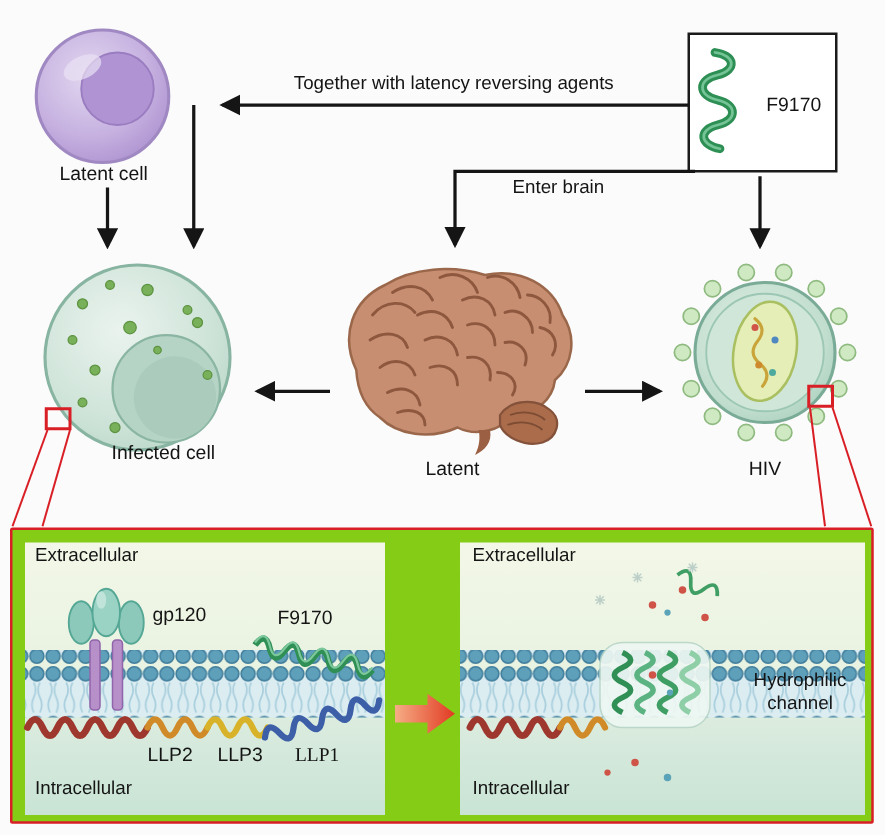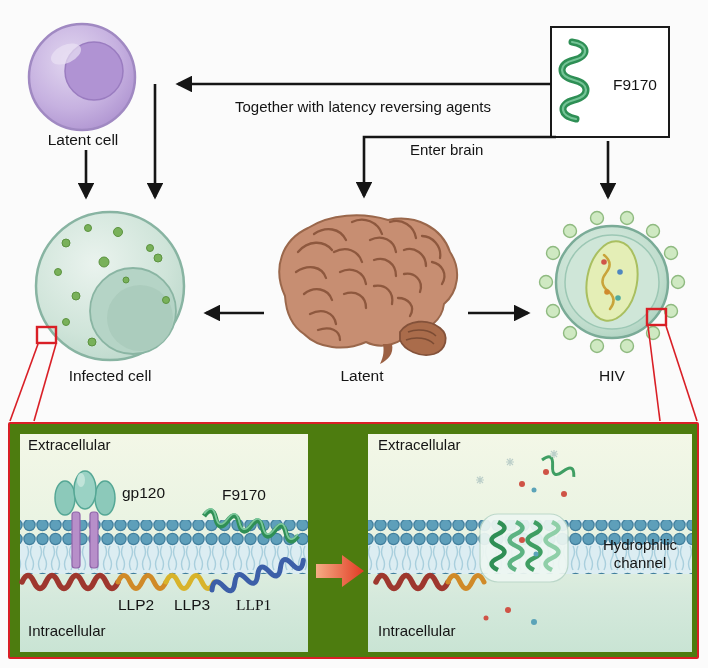--- a/index.html
+++ b/index.html
@@ -8,21 +8,21 @@
     font-family:"Liberation Sans",sans-serif;overflow:hidden;
     outline:1px solid #d9d9d9;
   }
   svg{display:block;}
   .scene{position:absolute;left:0;top:0;z-index:1;}
   .lbl{position:absolute;font-size:15px;color:#141414;white-space:nowrap;z-index:6;line-height:18px;}
   .lbl.center{text-align:center;}
   .lbl.big{font-size:15.5px;}
   .redbox{
     position:absolute;left:8px;top:422px;width:687px;height:233px;
-    border:2.5px solid #d91f26;background:#4d7c0f;z-index:4;border-radius:2px;
+    border:2.5px solid #d91f26;background:#84cc16;z-index:4;border-radius:2px;
   }
   .boxsvg{position:absolute;left:0;top:0;width:687px;height:233px;}
   .redbox .lbl{z-index:8;}
 </style>
 </head>
 <body>
 
 <div class="canvas">
 
   <svg class="scene" width="708" height="668" viewBox="0 0 708 668">
@@ -150,25 +150,25 @@
     <rect x="647" y="309" width="19" height="16" fill="none" stroke="#d91f26" stroke-width="2.4"></rect>
     <g stroke="#d91f26" stroke-width="1.6">
       <line x1="38" y1="344" x2="10" y2="421"></line>
       <line x1="56" y1="344" x2="34" y2="421"></line>
       <line x1="648" y1="326" x2="660" y2="421"></line>
       <line x1="666" y1="326" x2="697" y2="421"></line>
     </g>
   </svg>
 
   <div class="lbl big center" style="left:23px;top:131px;width:120px;">Latent cell</div>
-  <div class="lbl big center" style="left:48px;top:367px;width:124px;">Infected cell</div>
+  <div class="lbl big center" style="left:48px;top:354px;width:124px;text-align:right;">Infected cell</div>
   <div class="lbl big center" style="left:312px;top:367px;width:100px;">Latent</div>
   <div class="lbl big center" style="left:562px;top:367px;width:100px;">HIV</div>
   <div class="lbl big" style="left:613px;top:76px;">F9170</div>
-  <div class="lbl center" style="left:170px;top:58px;width:386px;margin-top:40px;">Together with latency reversing agents</div>
+  <div class="lbl center" style="left:170px;top:58px;width:386px;">Together with latency reversing agents</div>
   <div class="lbl" style="left:410px;top:141px;">Enter brain</div>
 
   <div class="redbox">
     <svg class="boxsvg" viewBox="0 0 687 233">
       <defs>
         <linearGradient id="panelGrad" x1="0" y1="0" x2="0" y2="1">
           <stop offset="0" stop-color="#f3f7e7"></stop>
           <stop offset="0.45" stop-color="#e9f3e2"></stop>
           <stop offset="0.75" stop-color="#d5e9dc"></stop>
           <stop offset="1" stop-color="#c9e4d4"></stop>

